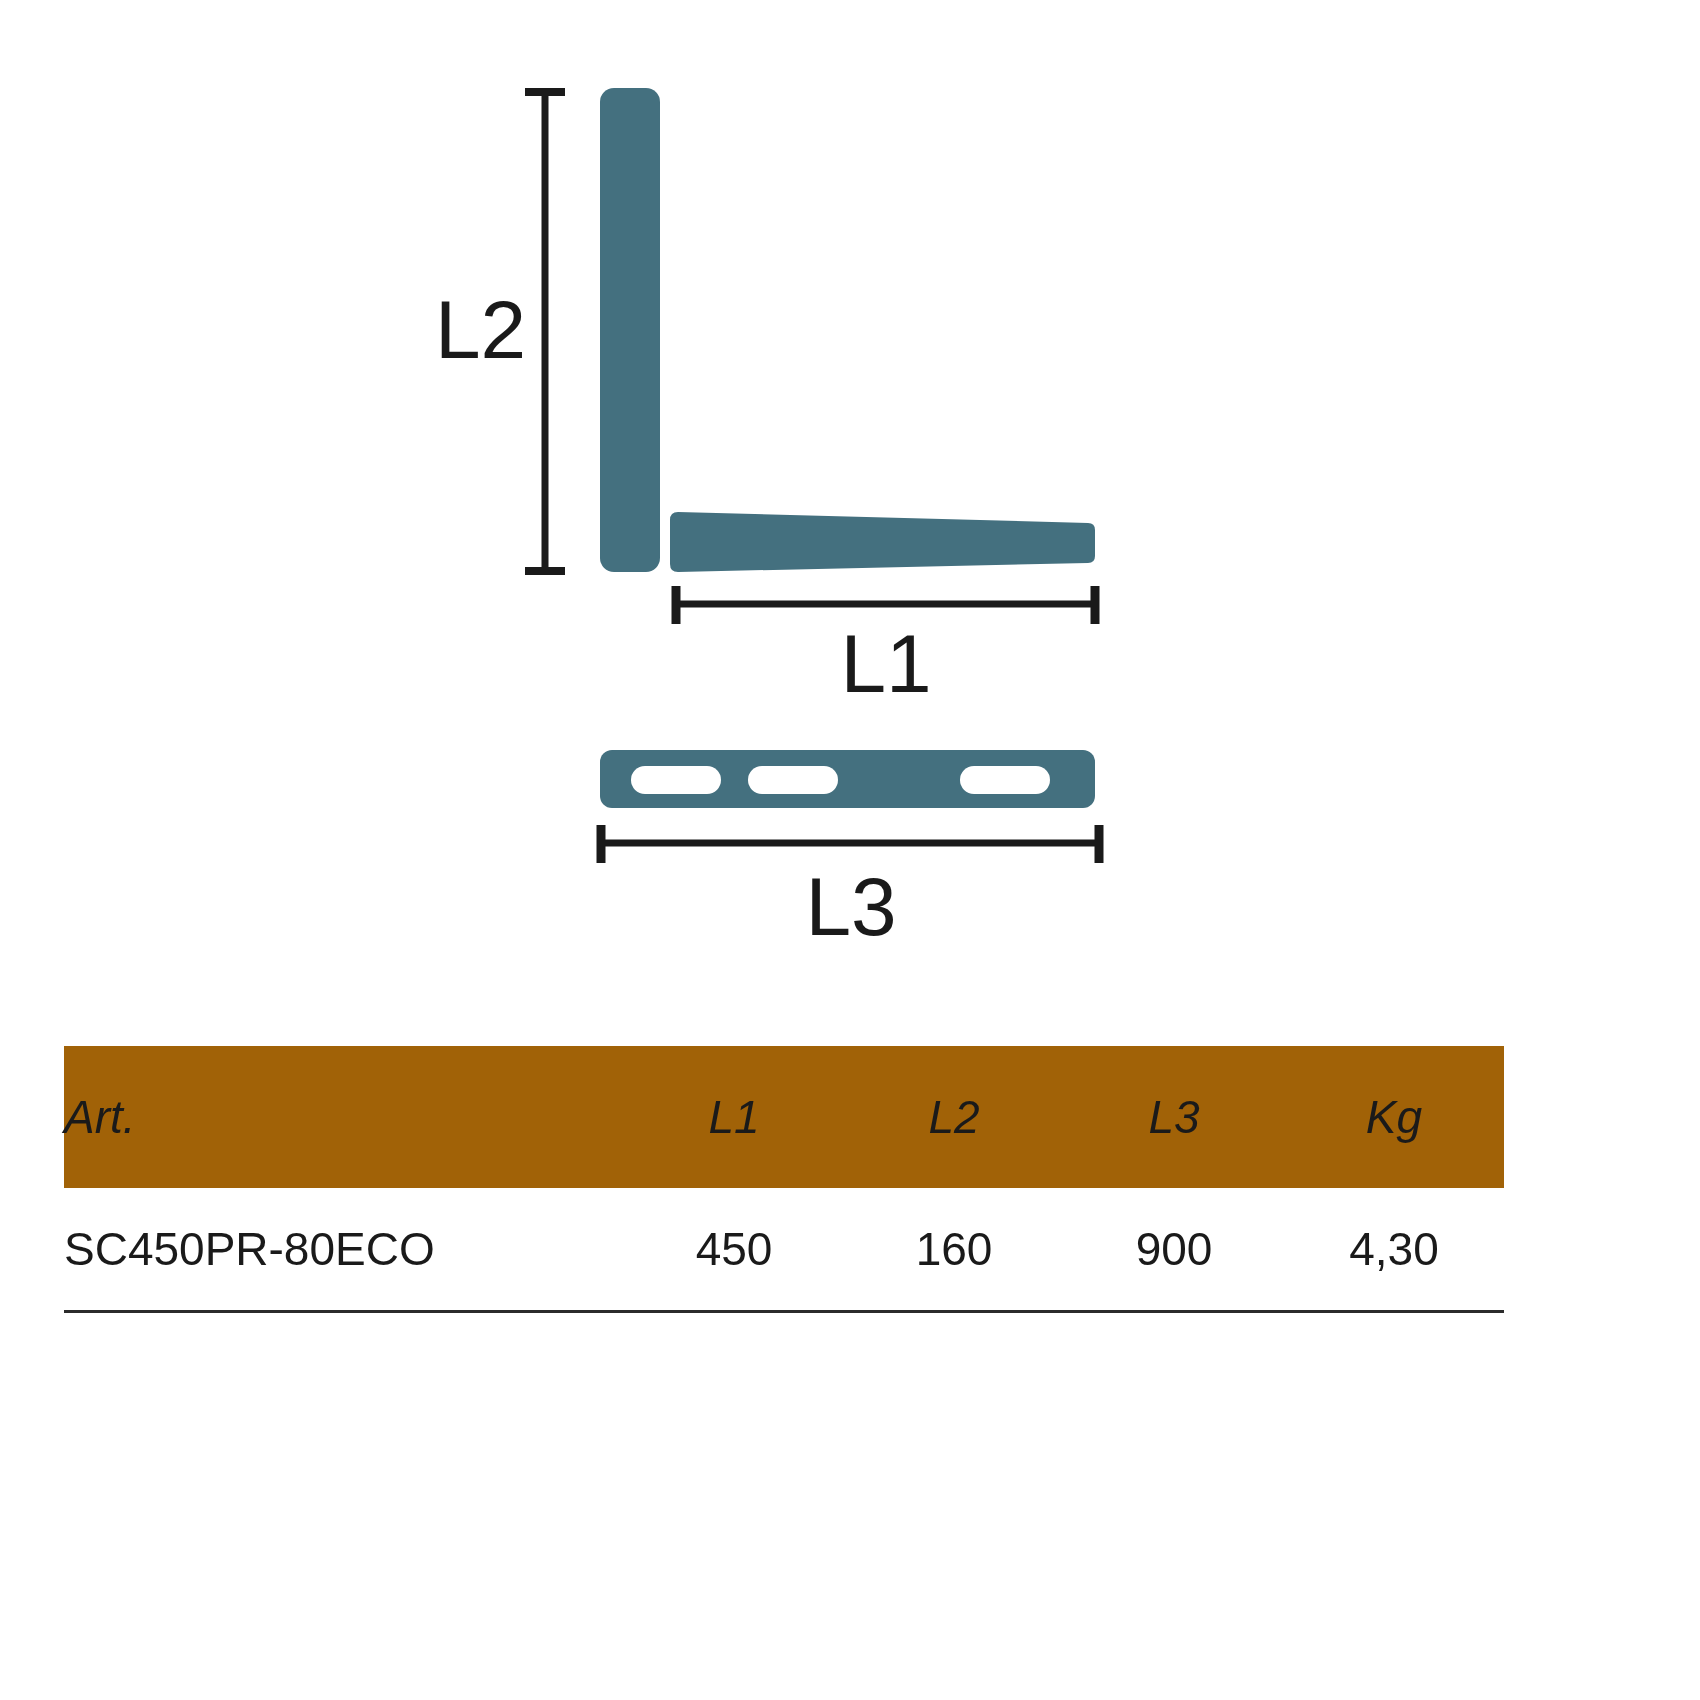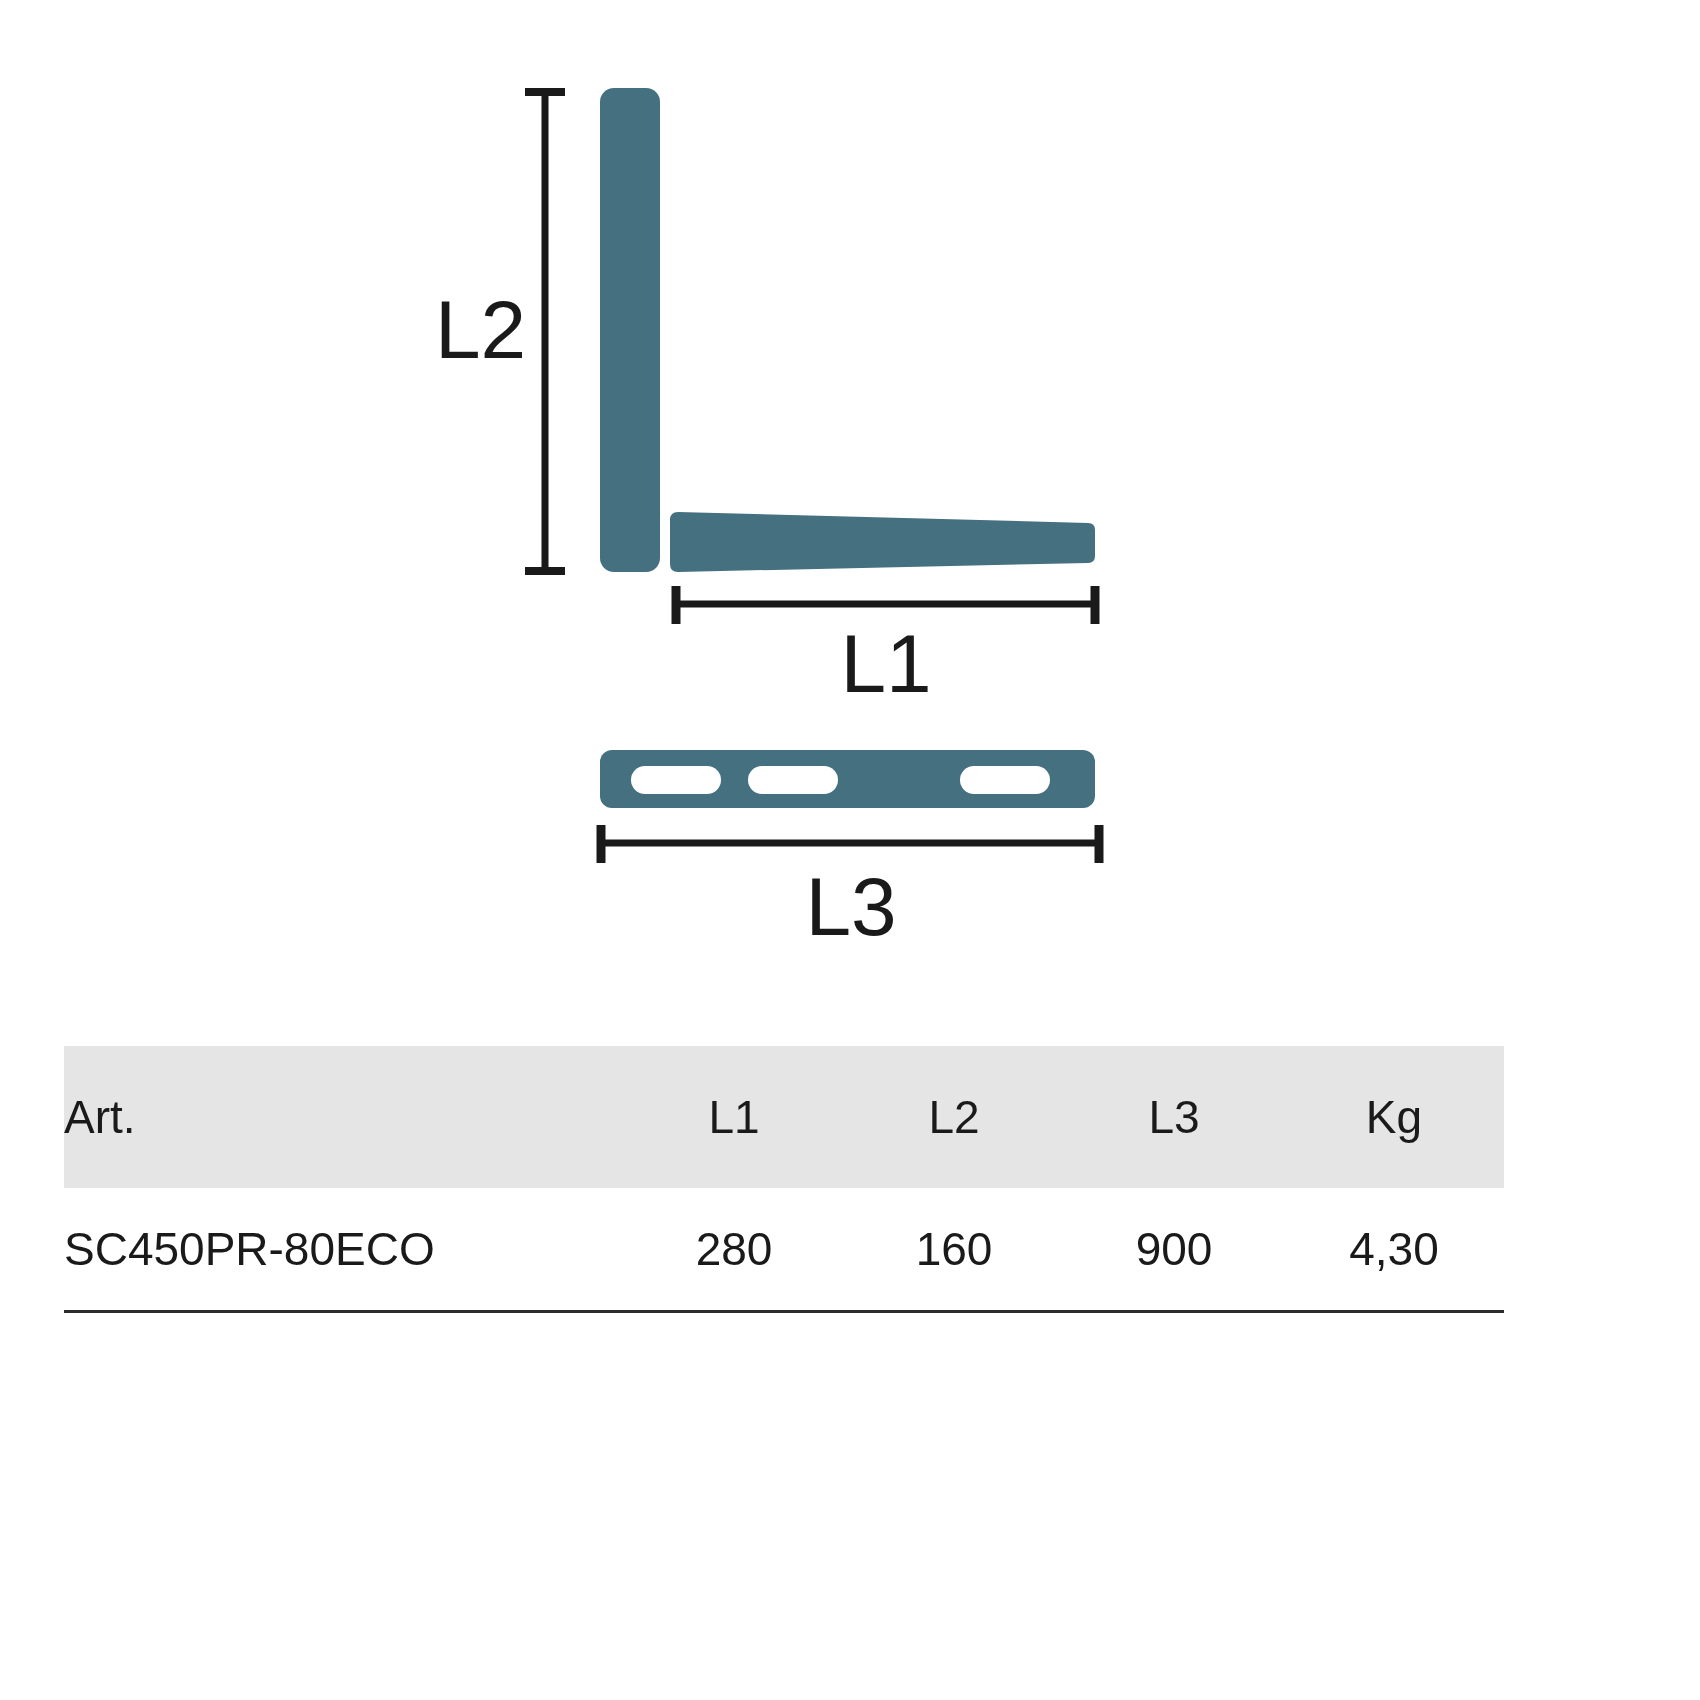--- a/index.html
+++ b/index.html
@@ -56,21 +56,22 @@
     left: 64px;
     top: 1046px;
     width: 1440px;
   }
   table.spec {
     border-collapse: collapse;
     width: 1440px;
     table-layout: fixed;
   }
   table.spec thead tr {
-    background: #e5e5e5;
+    background: #a16207;
+    font-style: italic;
   }
   table.spec th,
   table.spec td {
     font-family: "Liberation Sans", sans-serif;
     font-weight: 400;
     font-size: 46px;
     color: #1a1a1a;
     padding: 0;
     vertical-align: middle;
   }
@@ -157,21 +158,21 @@
           <th class="col-art">Art.</th>
           <th class="col-num">L1</th>
           <th class="col-num">L2</th>
           <th class="col-num">L3</th>
           <th class="col-num">Kg</th>
         </tr>
       </thead>
       <tbody>
         <tr class="data-row">
           <td class="col-art">SC450PR-80ECO</td>
-          <td class="col-num">280</td>
+          <td class="col-num">450</td>
           <td class="col-num">160</td>
           <td class="col-num">900</td>
           <td class="col-num">4,30</td>
         </tr>
       </tbody>
     </table>
   </div>
 
 </div>
 

